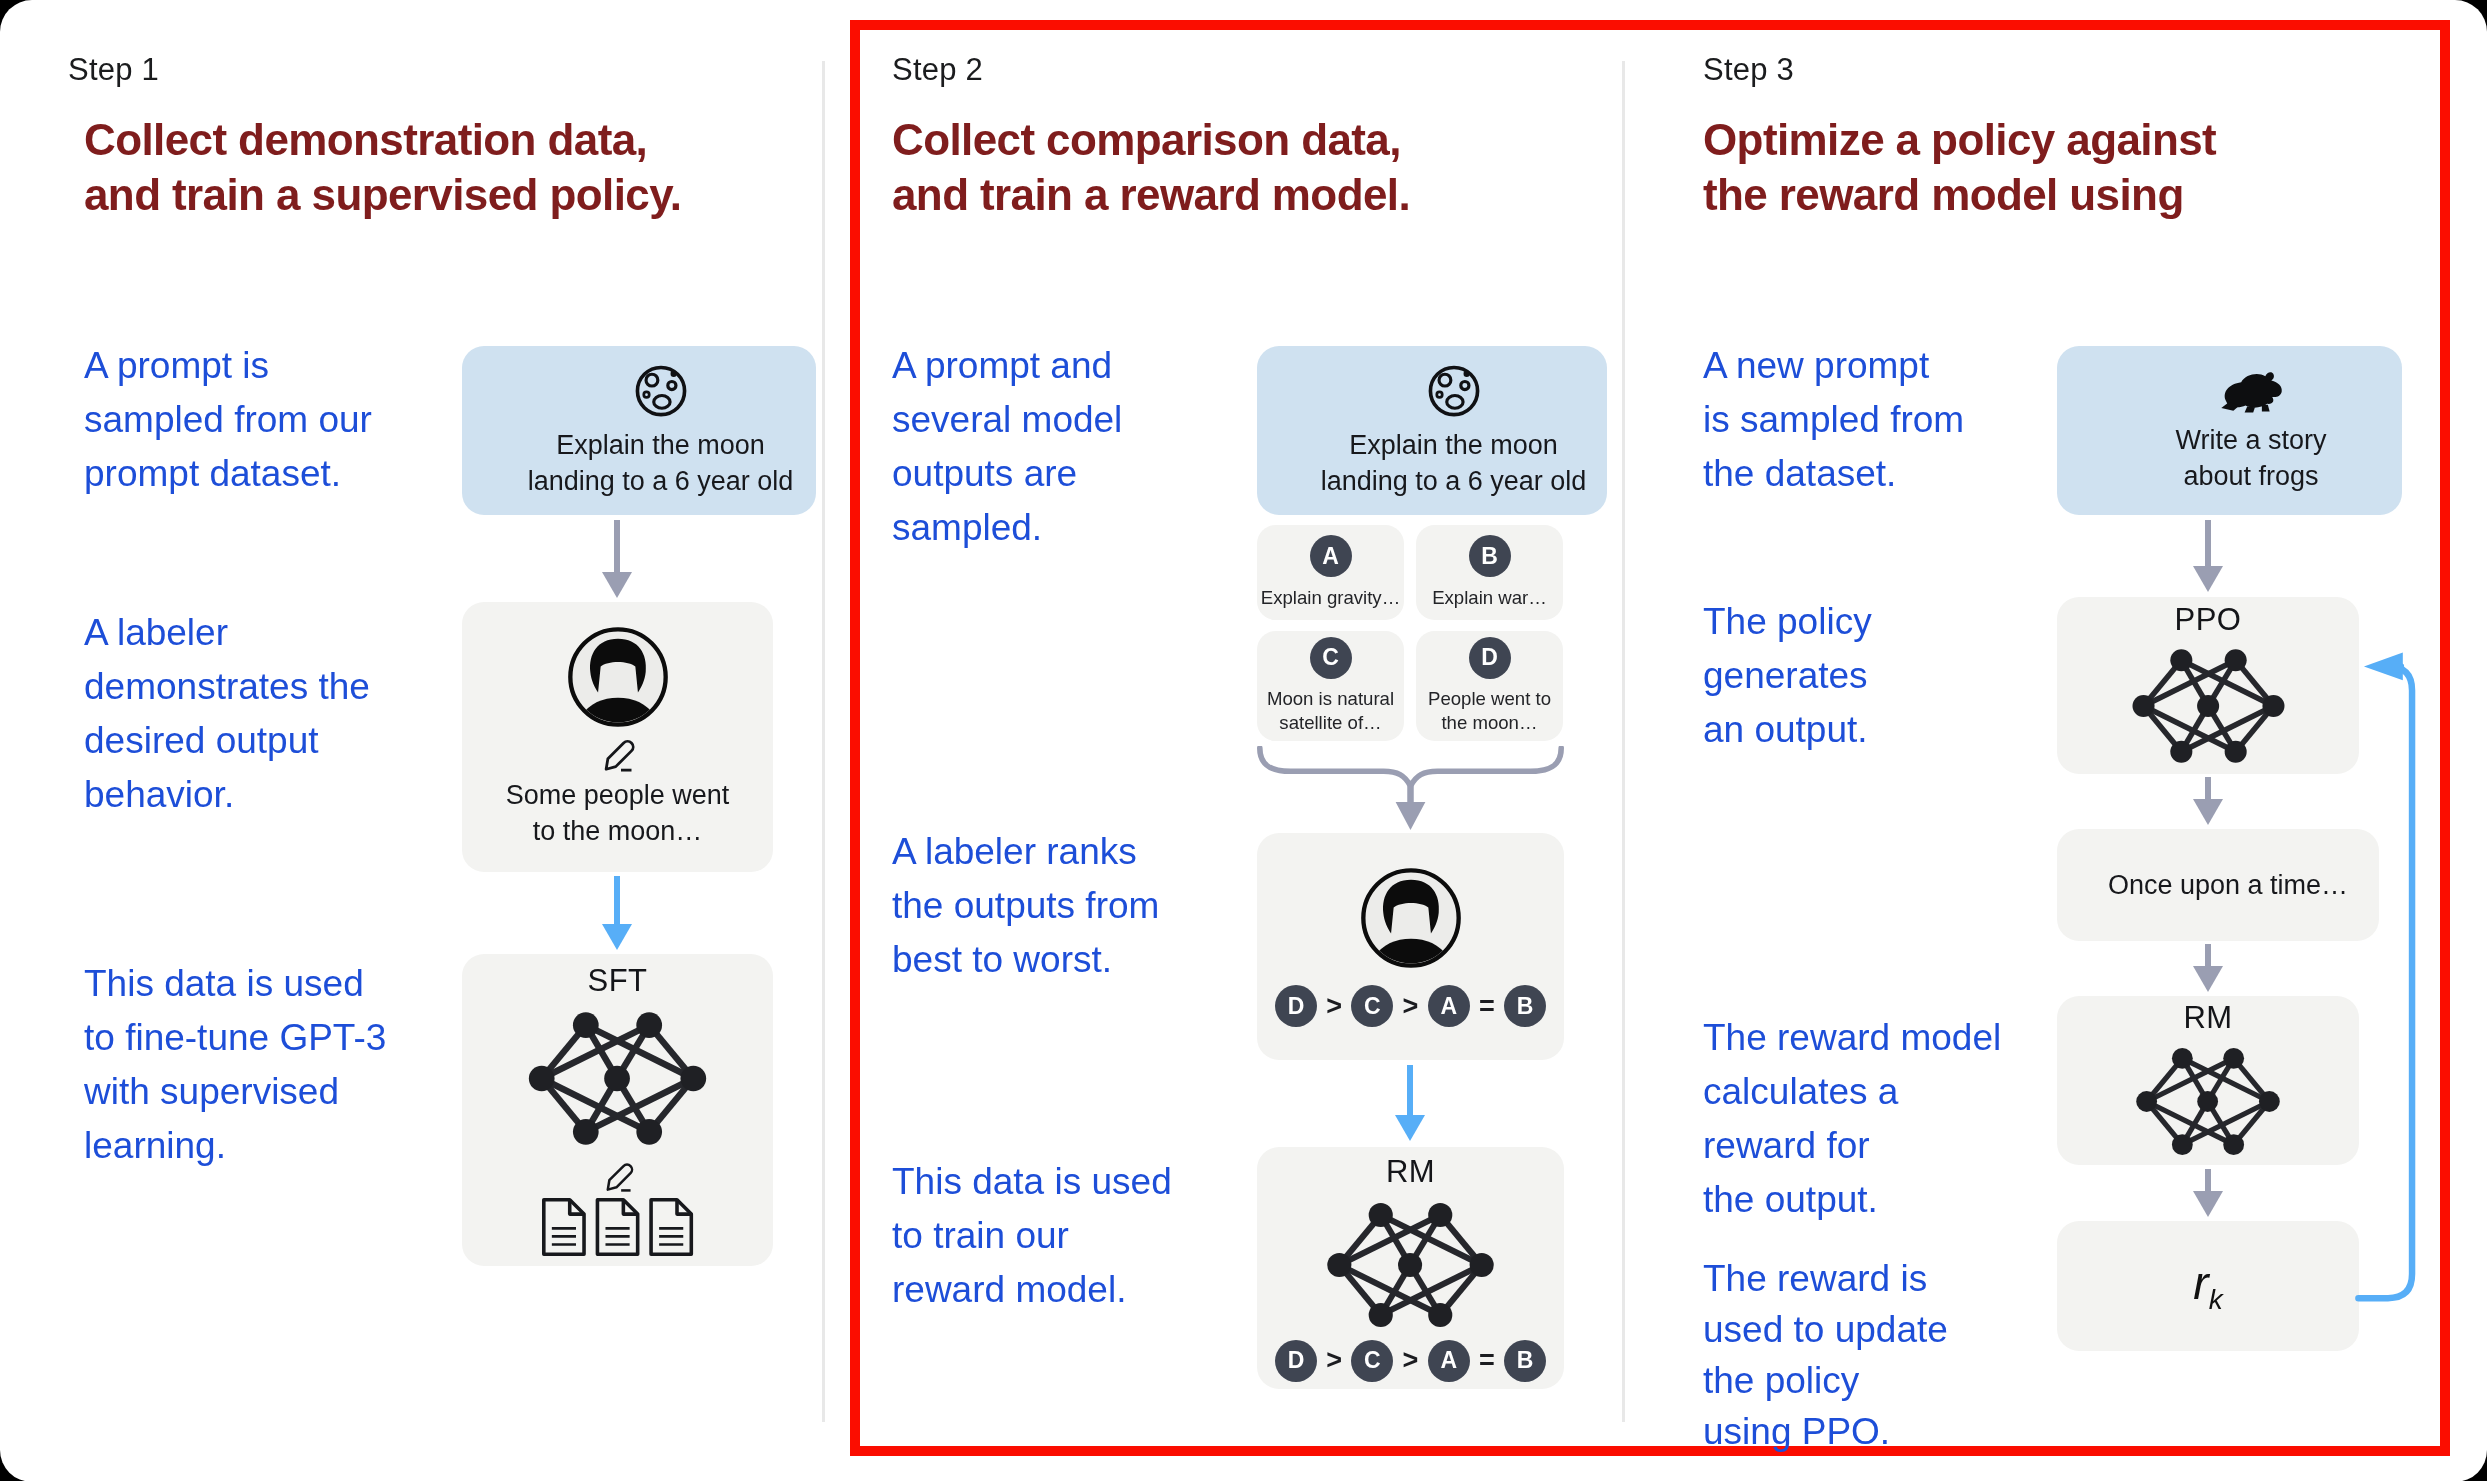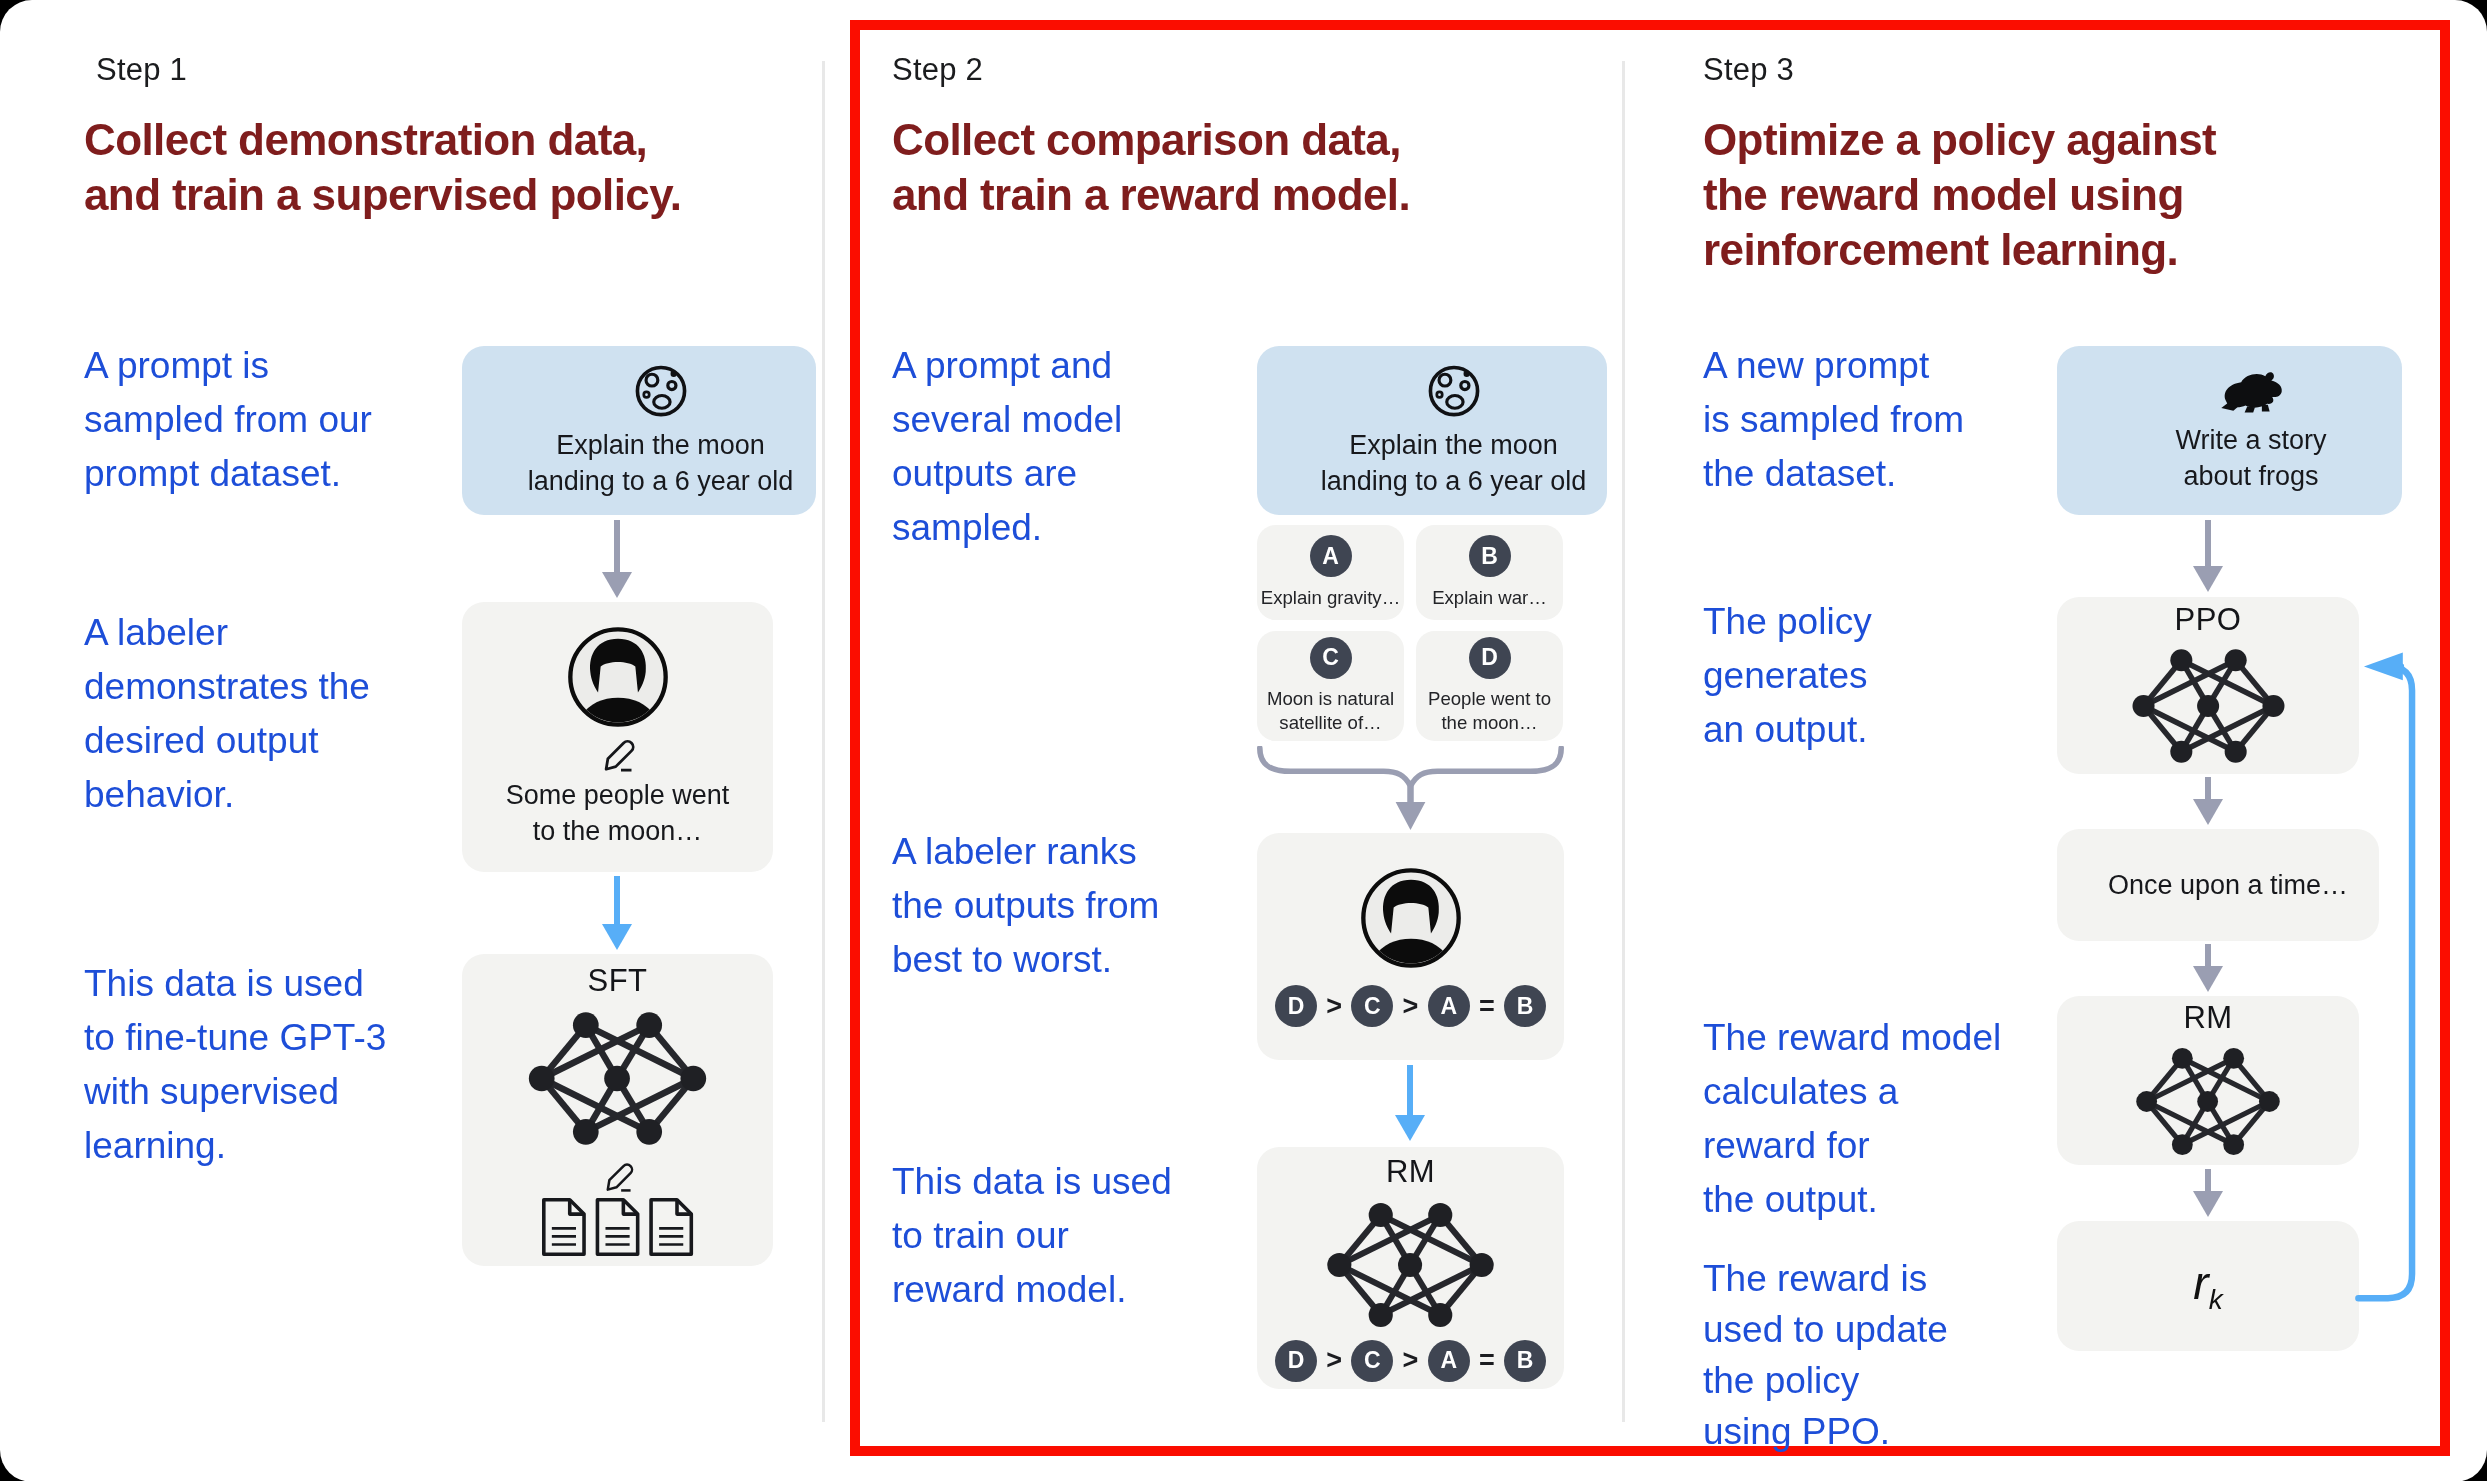--- a/index.html
+++ b/index.html
@@ -41,21 +41,21 @@
 <body>
 
 <div class="canvas">
 
   <div class="divider" style="left:822px;top:61px;height:1361px;"></div>
   <div class="divider" style="left:1622px;top:61px;height:1361px;"></div>
 
   <div class="red-frame"></div>
 
   <div>
-    <div class="step-label" style="left:96px;top:52px;">Step 1</div>
+    <div class="step-label" style="left:68px;top:52px;">Step 1</div>
     <div class="step-title" style="left:84px;top:112px;">
       <div>Collect demonstration data,</div>
       <div>and train a supervised policy.</div>
     </div>
 
     <div class="caption" style="left:84px;top:339px;">
       <div>A prompt is</div>
         <div>sampled from our</div>
         <div>prompt dataset.</div>
     </div>
@@ -303,21 +303,20 @@
         <div class="badge">B</div>
       </div>
     </div>
   </div>
 
   <div>
     <div class="step-label" style="left:1703px;top:52px;">Step 3</div>
     <div class="step-title" style="left:1703px;top:112px;">
       <div>Optimize a policy against</div>
       <div>the reward model using</div>
-      <div>reinforcement learning.</div>
     </div>
 
     <div class="caption" style="left:1703px;top:339px;">
       <div>A new prompt</div>
         <div>is sampled from</div>
         <div>the dataset.</div>
     </div>
     <div class="caption" style="left:1703px;top:595px;">
       <div>The policy</div>
         <div>generates</div>

